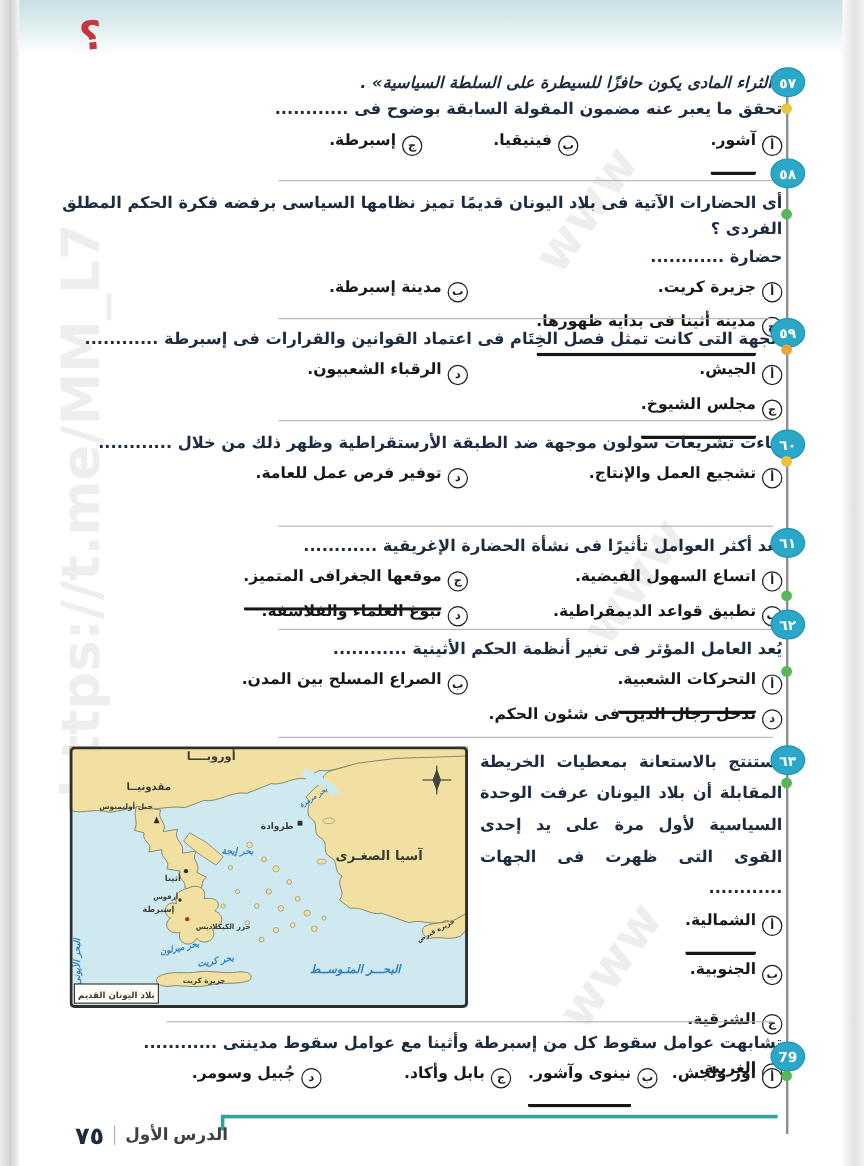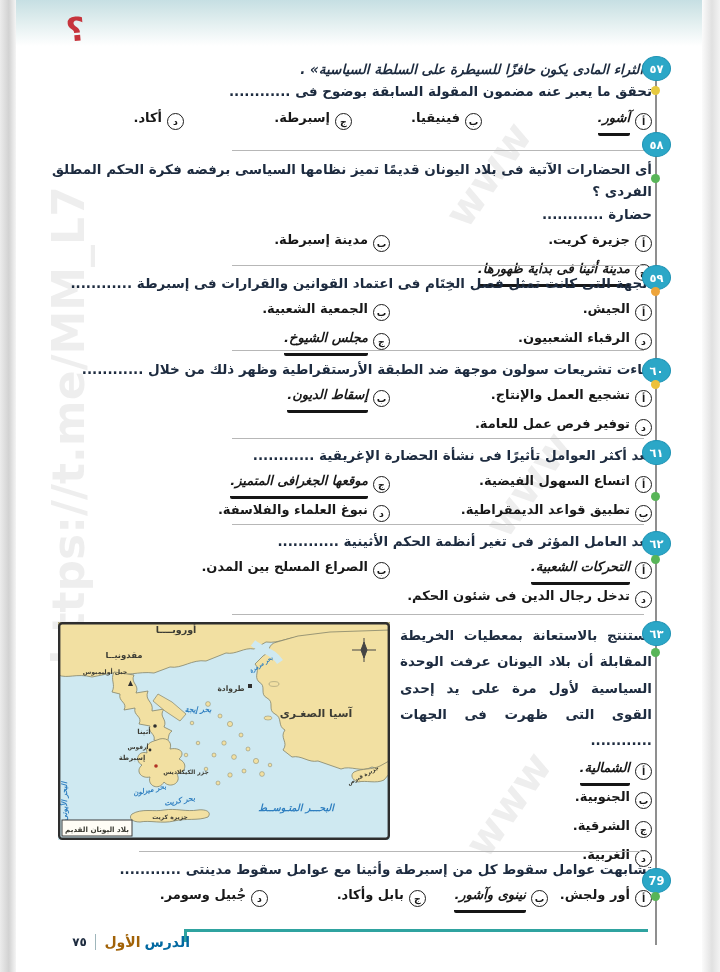--- a/index.html
+++ b/index.html
@@ -30,37 +30,37 @@
   .stem{font-size:13.5px;font-weight:bold;color:#1d2b3f;line-height:1.65;}
   .quote{font-style:italic;}
   .opts{margin-top:7px;display:grid;row-gap:9px;font-size:13px;font-weight:bold;color:#181818;}
   .opts4a{grid-template-columns:170px 130px 168px auto;}
   .opts4b{grid-template-columns:104px 122px 158px auto;}
   .opts2{grid-template-columns:262px auto;}
   .opt{white-space:nowrap;}
   .lc{display:inline-flex;width:15px;height:15px;border:1.4px solid #1d1d1d;border-radius:50%;
       align-items:center;justify-content:center;font-size:9.5px;vertical-align:-3px;
       margin-inline-end:5px;background:#fff;}
-  .ot.ans{border-bottom:3.5px solid #161616;padding-bottom:8px;border-radius:2px;font-style:italic;}
+  .ot.ans{border-bottom:3.5px solid #161616;padding-bottom:18px;border-radius:2px;}
   .sep{position:absolute;right:8px;width:412px;border-top:1.6px solid #b7b7b7;height:0;}
   
   .q63row{display:flex;gap:10px;align-items:flex-start;}
   .q63text{width:252px;flex:none;}
   .q63text .stem{text-align:justify;line-height:1.95;}
-  .vopts{margin-top:6px;display:flex;flex-direction:column;gap:9px;font-size:13px;font-weight:bold;color:#181818;}
+  .vopts{margin-top:6px;display:flex;flex-direction:column;gap:21px;font-size:13px;font-weight:bold;color:#181818;}
   .mapbox{flex:none;width:332px;}
   
   .f-line{position:absolute;top:929px;left:186px;width:462px;height:2.6px;background:#2fa3a0;}
   .f-elbow{position:absolute;top:929px;left:184px;width:2.6px;height:13px;background:#2fa3a0;}
   .f-tab{position:absolute;top:934px;left:58px;width:132px;display:flex;direction:rtl;
          align-items:center;font-weight:bold;font-size:14px;}
-  .f-red{color:#0369a1;}
-  .f-teal{color:#a16207;margin-inline-start:4px;text-align:center;}
+  .f-red{color:#404040;}
+  .f-teal{color:#404040;margin-inline-start:4px;text-align:center;}
   .fdiv{width:1.5px;height:16px;background:#9fb6bb;margin:0 8px;}
-  .fpage{color:#1d2b3f;font-size:12px;}
+  .fpage{color:#1d2b3f;font-size:20px;}
   
   .mt{font-weight:bold;fill:#3c3c34;}
   .sea-t{font-weight:bold;fill:#2f7fc0;font-style:italic;}
 </style>
 </head>
 <body>
 
 <div class="page">
   <div class="topgrad"></div>
   <div class="edgeL"></div>
@@ -82,21 +82,21 @@
     </div>
   <div class="badge" style="top:265px">
       <span>٥٩</span>
     </div>
   <div class="badge" style="top:358px">
       <span>٦٠</span>
     </div>
   <div class="badge" style="top:440px">
       <span>٦١</span>
     </div>
-  <div class="badge" style="top:531px">
+  <div class="badge" style="top:508px">
       <span>٦٢</span>
     </div>
   <div class="badge" style="top:621px">
       <span>٦٣</span>
     </div>
   <div class="badge" style="top:868px">
       <span>79</span>
     </div>
   <div class="bdot" style="top:86px;background:#e6c93f"></div>
   <div class="bdot" style="top:174px;background:#58b558"></div>
@@ -109,52 +109,49 @@
 
   <div class="content">
 
     <div class="q" style="top:58px">
       <div class="stem quote">«الثراء المادى يكون حافزًا للسيطرة على السلطة السياسية» .</div>
       <div class="stem">تحقق ما يعبر عنه مضمون المقولة السابقة بوضوح فى ............</div>
       <div class="opts opts4a">
         <div class="opt"><span class="lc">أ</span><span class="ot ans">آشور.</span></div>
         <div class="opt"><span class="lc">ب</span><span class="ot">فينيقيا.</span></div>
         <div class="opt"><span class="lc">ج</span><span class="ot">إسبرطة.</span></div>
-        <div class="opt"><span class="lc">د</span><span class="ot">أكاد.</span></div>
       </div>
     </div>
     <div class="sep" style="top:150px"></div>
 
     <div class="q" style="top:158px">
       <div class="stem">أى الحضارات الآتية فى بلاد اليونان قديمًا تميز نظامها السياسى برفضه فكرة الحكم المطلق الفردى ؟</div>
       <div class="stem">حضارة ............</div>
       <div class="opts opts2">
         <div class="opt"><span class="lc">أ</span><span class="ot">جزيرة كريت.</span></div>
         <div class="opt"><span class="lc">ب</span><span class="ot">مدينة إسبرطة.</span></div>
         <div class="opt"><span class="lc">ج</span><span class="ot ans">مدينة أثينا فى بداية ظهورها.</span></div>
       </div>
     </div>
     <div class="sep" style="top:265px"></div>
 
     <div class="q" style="top:272px">
       <div class="stem">الجهة التى كانت تمثل فصل الخِتَام فى اعتماد القوانين والقرارات فى إسبرطة ............</div>
       <div class="opts opts2">
         <div class="opt"><span class="lc">أ</span><span class="ot">الجيش.</span></div>
-        <div class="opt"><span class="lc">ب</span><span class="ot">الجمعية الشعبية.</span></div>
         <div class="opt"><span class="lc">د</span><span class="ot">الرقباء الشعبيون.</span></div>
         <div class="opt"><span class="lc">ج</span><span class="ot ans">مجلس الشيوخ.</span></div>
       </div>
     </div>
     <div class="sep" style="top:350px"></div>
 
     <div class="q" style="top:358px">
       <div class="stem">جاءت تشريعات سولون موجهة ضد الطبقة الأرستقراطية وظهر ذلك من خلال ............</div>
       <div class="opts opts2">
         <div class="opt"><span class="lc">أ</span><span class="ot">تشجيع العمل والإنتاج.</span></div>
-        <div class="opt"><span class="lc">ب</span><span class="ot ans">إسقاط الديون.</span></div>
         <div class="opt"><span class="lc">د</span><span class="ot">توفير فرص عمل للعامة.</span></div>
       </div>
     </div>
     <div class="sep" style="top:438px"></div>
 
     <div class="q" style="top:444px">
       <div class="stem">يُعد أكثر العوامل تأثيرًا فى نشأة الحضارة الإغريقية ............</div>
       <div class="opts opts2">
         <div class="opt"><span class="lc">أ</span><span class="ot">اتساع السهول الفيضية.</span></div>
         <div class="opt"><span class="lc">ج</span><span class="ot ans">موقعها الجغرافى المتميز.</span></div>

